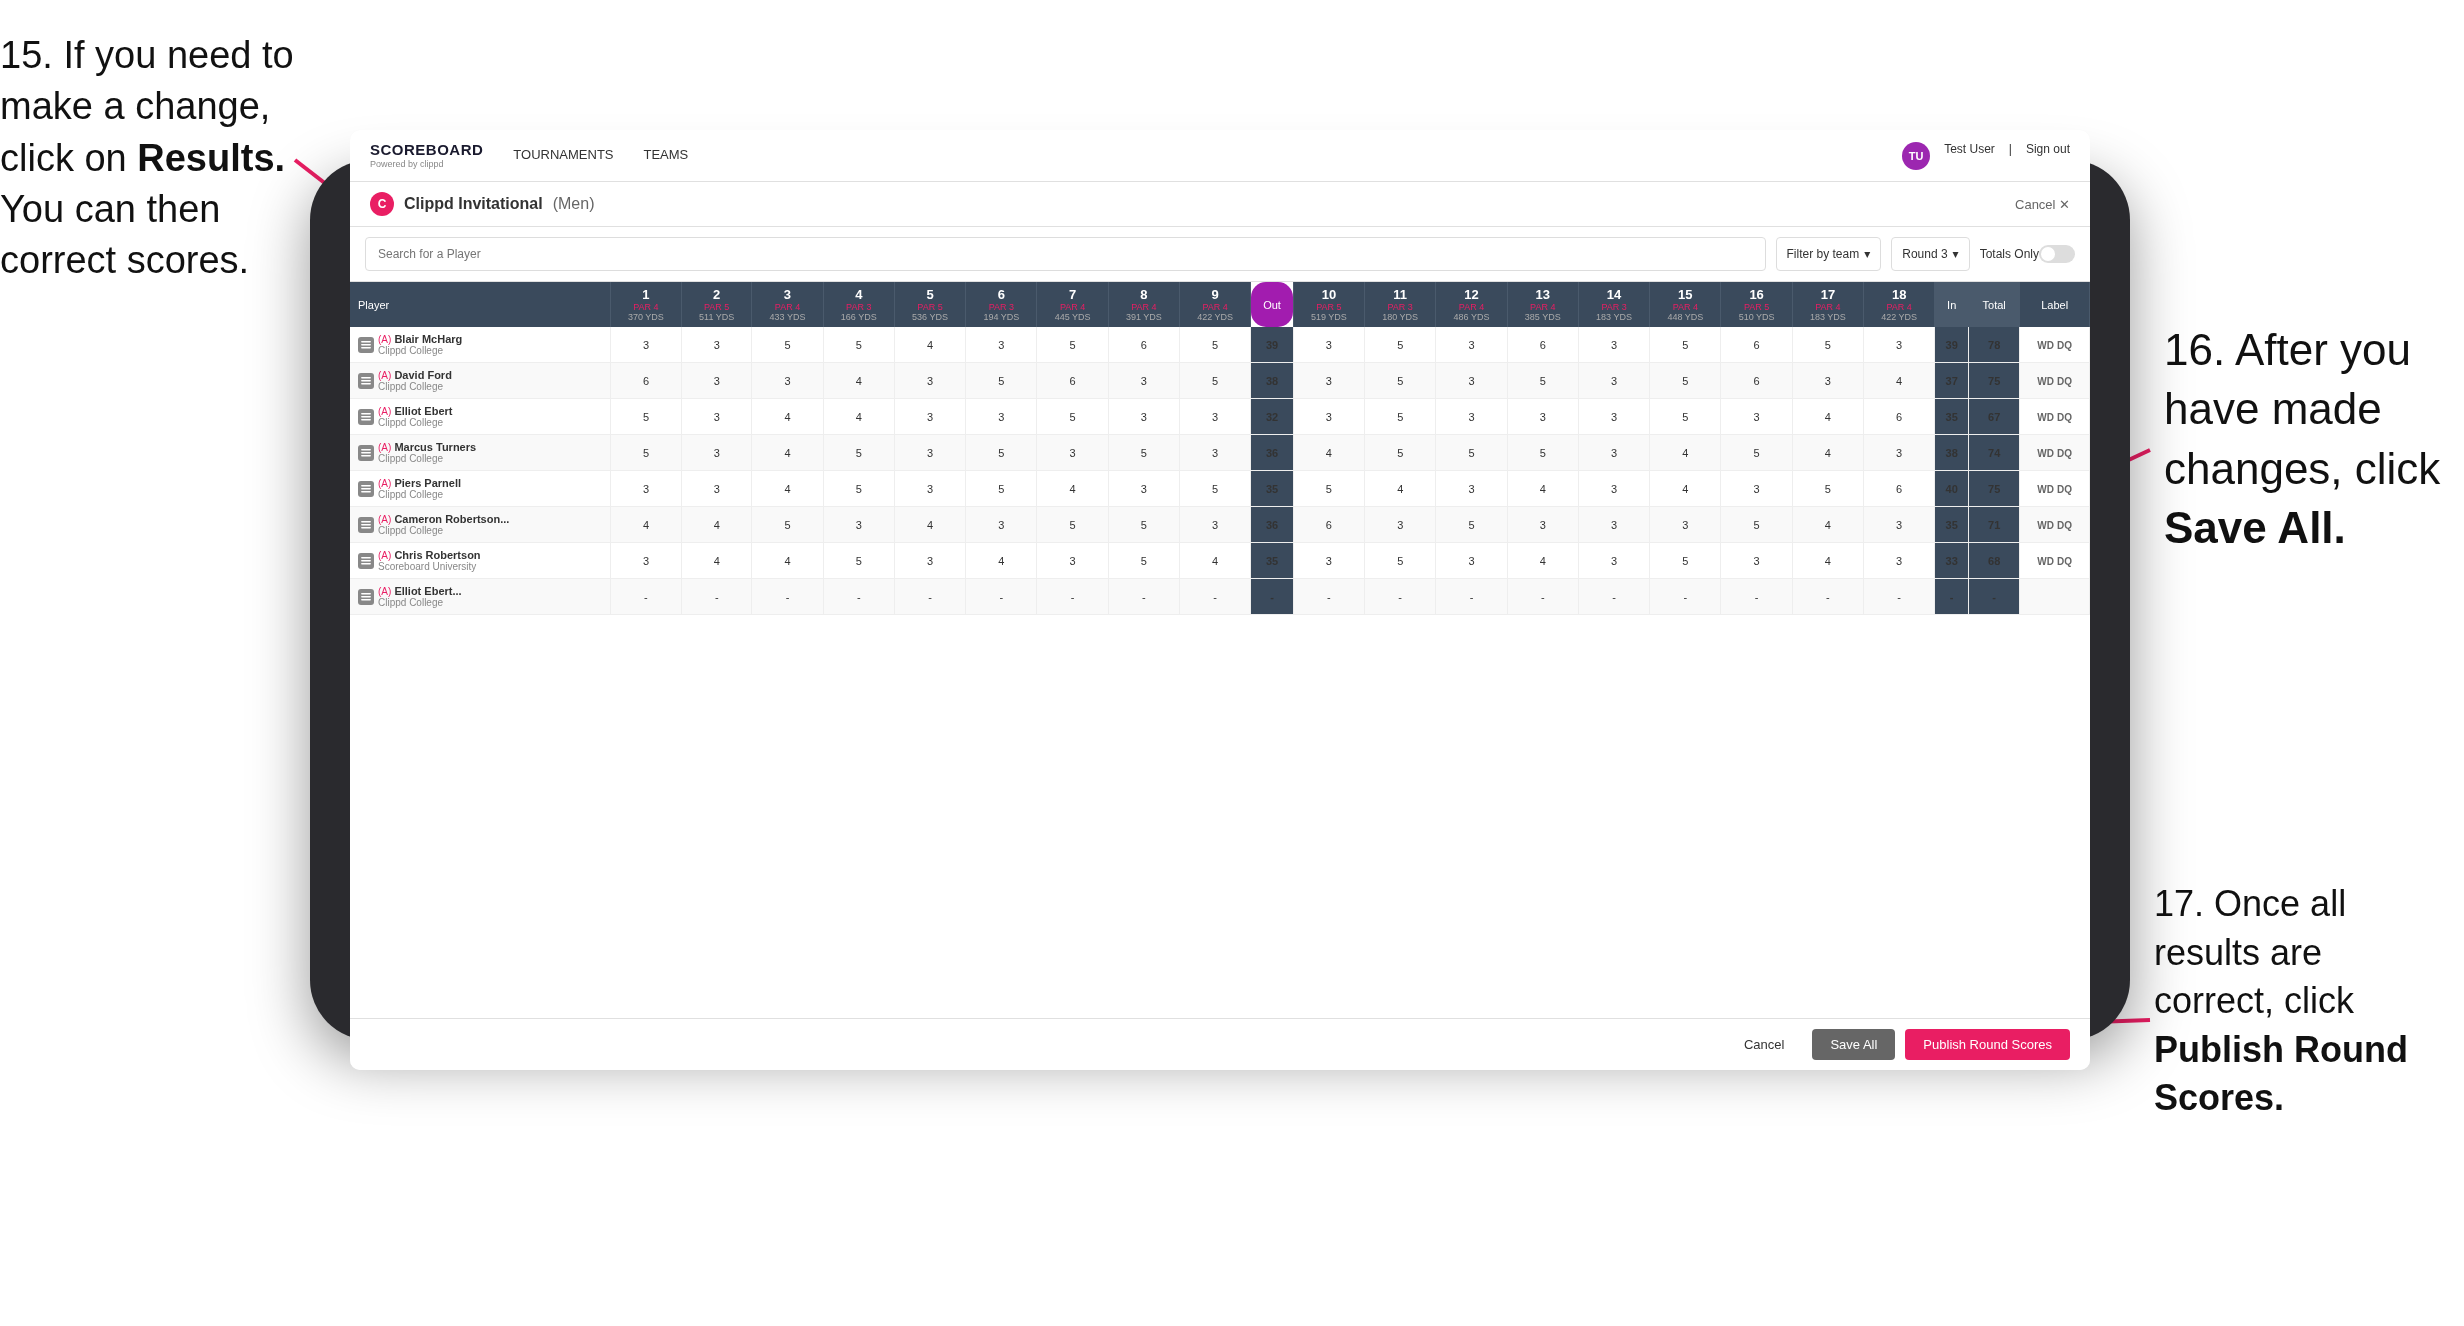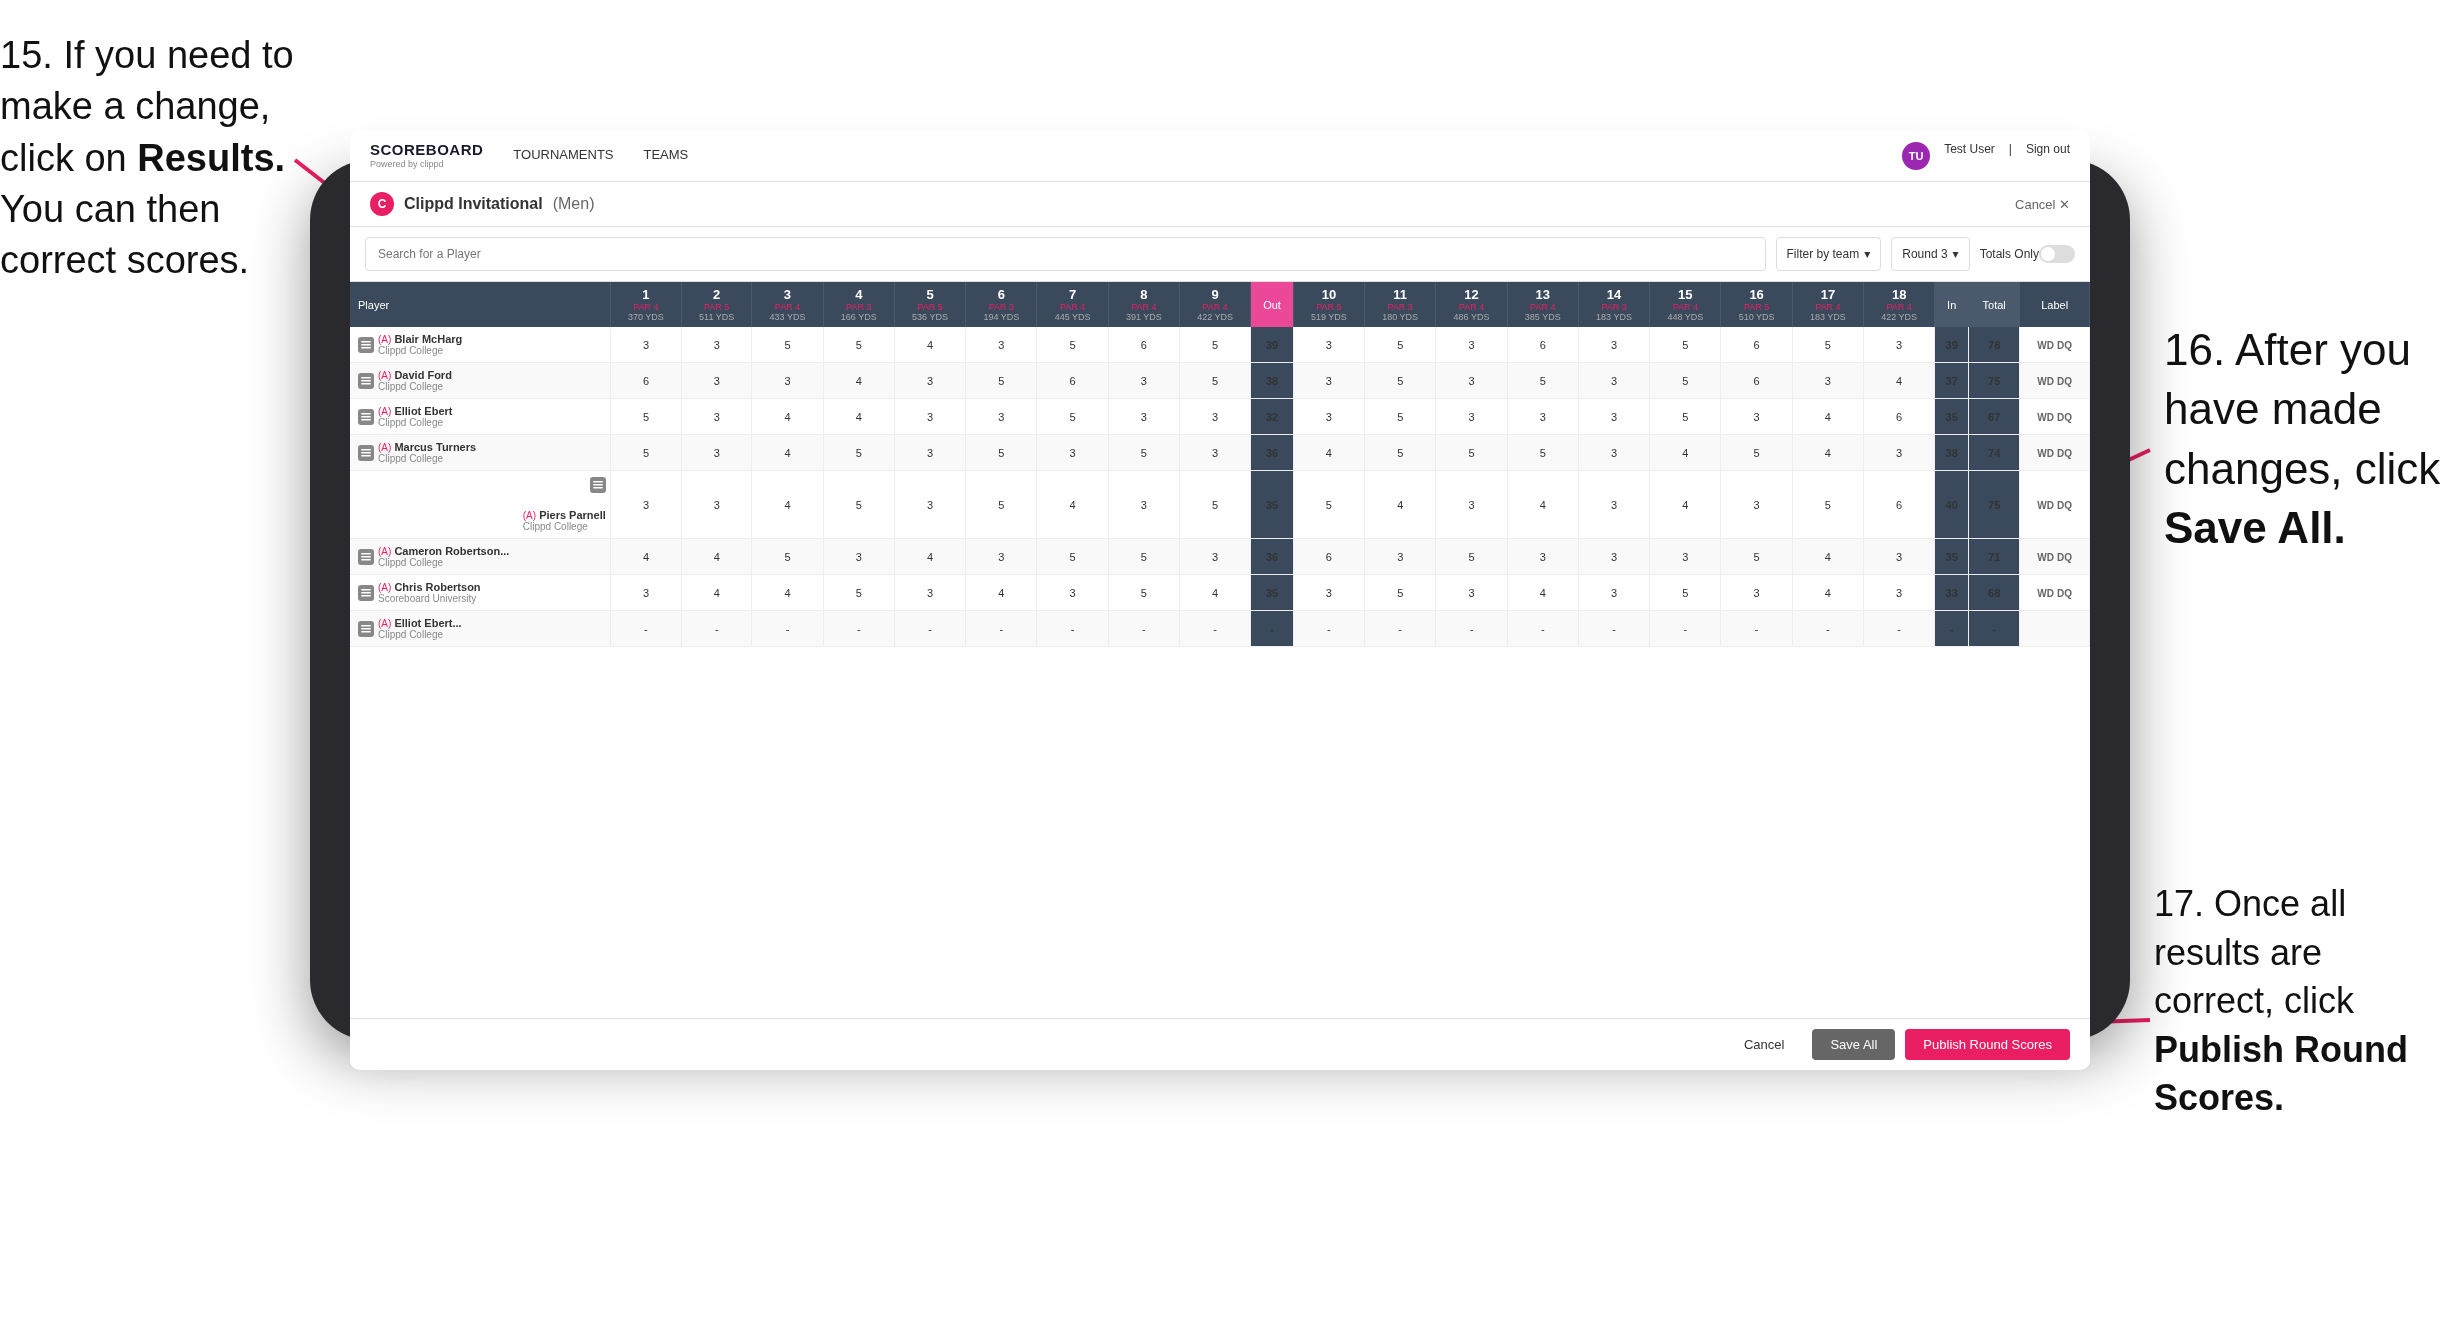--- a/index.html
+++ b/index.html
@@ -514,21 +514,21 @@
             <th>
               <span class="hole-num">8</span>
               <span class="hole-par">PAR 4</span>
               <span class="hole-yds">391 YDS</span>
             </th>
             <th>
               <span class="hole-num">9</span>
               <span class="hole-par">PAR 4</span>
               <span class="hole-yds">422 YDS</span>
             </th>
-            <th style="background:#ec4899;">Out</th>
+            <th style="background:#a21caf;border-radius:15px;">Out</th>
             <th>
               <span class="hole-num">10</span>
               <span class="hole-par">PAR 5</span>
               <span class="hole-yds">519 YDS</span>
             </th>
             <th>
               <span class="hole-num">11</span>
               <span class="hole-par">PAR 3</span>
               <span class="hole-yds">180 YDS</span>
             </th>
@@ -725,21 +725,21 @@
               <td>4</td>
               <td>5</td>
               <td>4</td>
               <td>3</td>
               <td class="score-in">38</td>
               <td class="score-total">74</td>
               <td><span class="label-wd">WD</span> <span class="label-dq">DQ</span></td>
             </tr>
             <tr>
               <td class="player-cell">
-      <div style="display:flex;align-items:flex-end;gap:16px;flex-direction:column;">
+      <div style="display:flex;align-items:center;gap:4px;">
         <div style="width:16px;height:16px;background:#888;border-radius:3px;display:flex;align-items:center;justify-content:center;">
           <svg width="10" height="8" viewBox="0 0 10 8">
                       <rect y="0" width="10" height="1.5" fill="#fff" rx="1"></rect>
                       <rect y="3" width="10" height="1.5" fill="#fff" rx="1"></rect>
                       <rect y="6" width="10" height="1.5" fill="#fff" rx="1"></rect>
                     </svg>
         </div>
         <div>
           <div class="player-name"><span class="player-tag">(A)</span> Piers Parnell</div>
           <div class="player-school">Clippd College</div>

